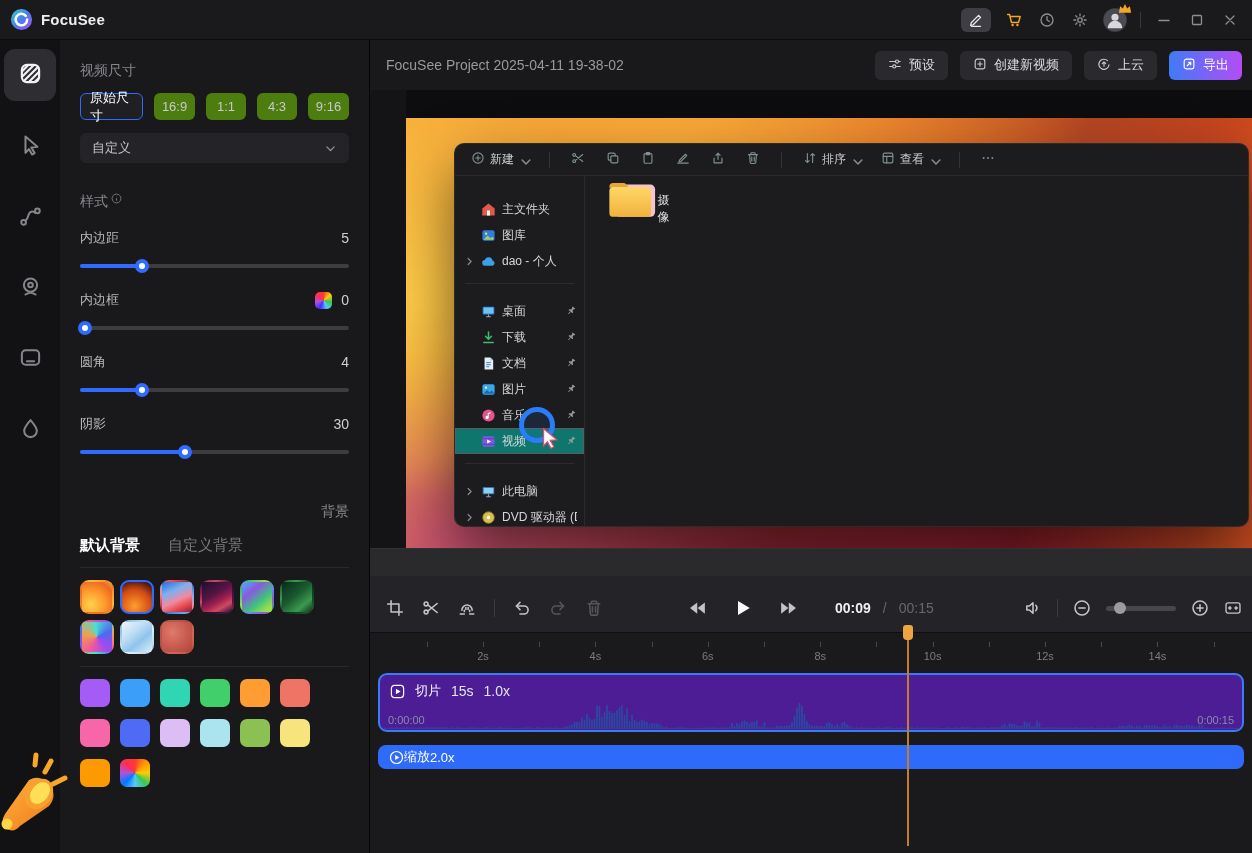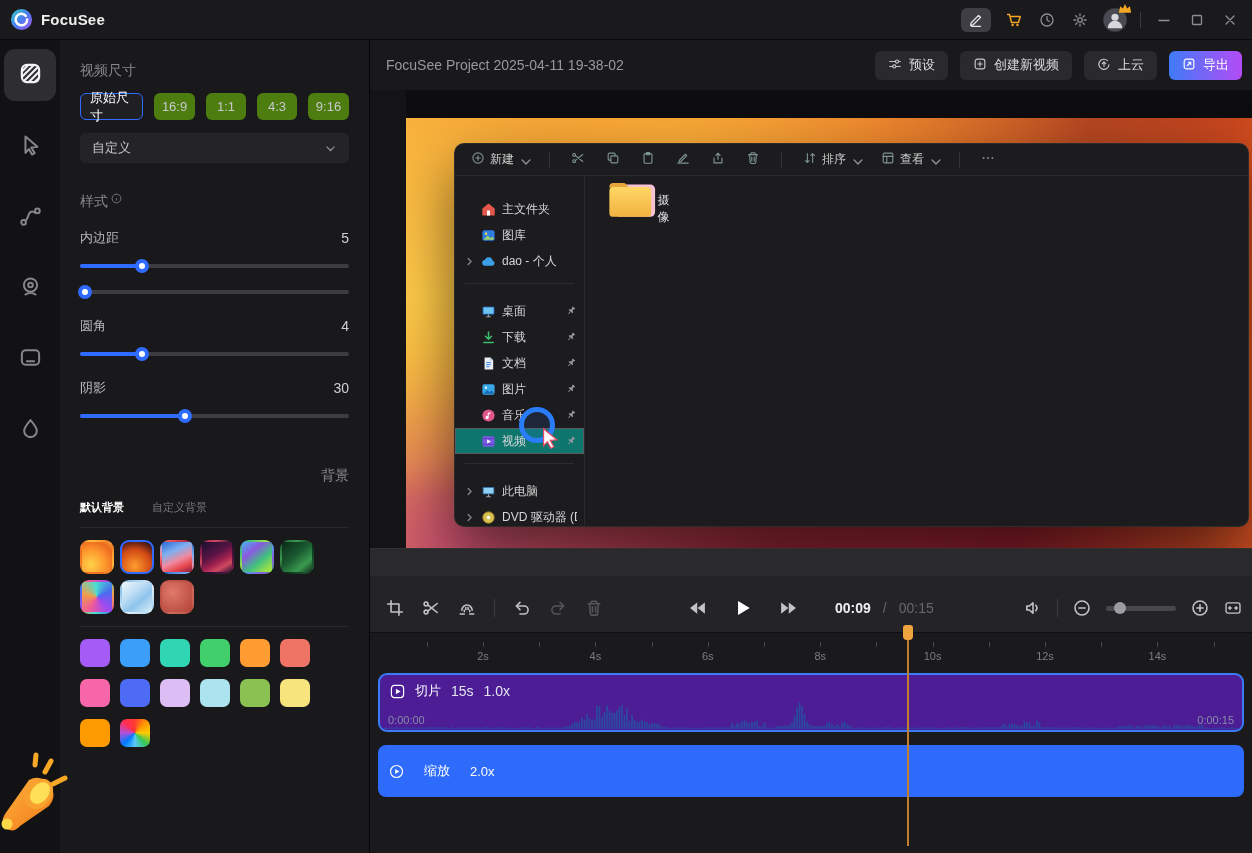--- a/index.html
+++ b/index.html
@@ -49,21 +49,21 @@
   .sl-right { display:flex; align-items:center; gap:9px; }
   .sl-value { font-size:14px; color:#cfcfd4; }
   .color-wheel { width:17px; height:17px; border-radius:5px; cursor:pointer;
     background:conic-gradient(#ff3b30,#ffcc00,#34c759,#5ac8fa,#3b30ff,#af52de,#ff2d55,#ff3b30); }
   .sl-track { margin-top:12px; position:relative; height:14px; cursor:pointer; }
   .sl-track .rail-line { position:absolute; left:0; right:0; top:5px; height:4px; border-radius:2px; background:#3c3c41; }
   .sl-track .fill { position:absolute; left:0; top:5px; height:4px; border-radius:2px; background:#2f6bff; }
   .sl-track .thumb { position:absolute; top:0; width:14px; height:14px; border-radius:50%; background:#fff;
     border:4px solid #2f6bff; margin-left:-7px; }
   .bg-tabs { margin-top:15px; display:flex; gap:28px; }
-  .bg-tab { font-size:11px; color:#77777c; cursor:pointer; }
+  .bg-tab { font-size:15px; color:#77777c; cursor:pointer; }
   .bg-tab.active { color:#fff; font-weight:bold; }
   .p-div { margin-top:12px; height:1px; background:#2a2a2d; }
   .wall-grid { margin-top:12px; display:flex; flex-wrap:wrap; gap:6px 6px; }
   .wall-tile { width:34px; height:34px; border-radius:9px; border:2px solid transparent; cursor:pointer; }
   .wall-tile.selected { border-color:#2f6bff; }
   .swatch-grid { margin-top:12px; display:flex; flex-wrap:wrap; gap:12px 10px; }
   .swatch { width:30px; height:28px; border-radius:7px; cursor:pointer; }
 
   
   .main { position:absolute; left:370px; top:40px; right:0; bottom:0; }
@@ -138,22 +138,22 @@
   .tick-label { position:absolute; top:17px; transform:translateX(-50%); font-size:11px; color:#7c7c82; }
   .clip-track { position:absolute; left:8px; top:40px; width:866px; height:59px; border-radius:9px;
     background:#4c1d95; border:2px solid #3a7bf8; overflow:hidden; cursor:pointer; }
   .clip-head { position:absolute; left:10px; top:7px; display:flex; align-items:center; gap:10px; z-index:2; }
   .clip-head .ch-icon { width:15px; height:15px; color:#fff; display:inline-flex; }
   .clip-head .ch-name { font-size:13px; color:#fbfbfd; }
   .clip-head .ch-meta { font-size:14px; color:#e2e4f0; }
   .wave { position:absolute; left:0; right:0; bottom:1px; height:34px; }
   .t-start { position:absolute; left:8px; bottom:4px; font-size:11px; color:#878ca8; z-index:2; }
   .t-end { position:absolute; right:8px; bottom:4px; font-size:11px; color:#878ca8; z-index:2; }
-  .zoom-track { position:absolute; left:8px; top:112px; width:866px; height:52px; border-radius:8px;
-    background:#2e6bfb; display:flex; align-items:center; gap:20px; padding-left:11px; cursor:pointer; }
+  .zoom-track { position:absolute; left:8px; top:112px; width:866px; height:24px; border-radius:8px;
+    background:#2e6bfb; display:flex; align-items:center; gap:0; padding-left:11px; cursor:pointer; }
   .zoom-track .zt-icon { width:15px; height:15px; color:#fff; display:inline-flex; }
   .zoom-track .zt-name, .zoom-track .zt-val { font-size:13px; color:#fff; }
   .playhead-line { position:absolute; top:7px; width:2px; height:206px; background:#c07e2e; z-index:5; }
   .playhead-cap { position:absolute; top:-8px; width:10px; height:15px; border-radius:3px 3px 4px 4px; background:#f0a43f; z-index:6; cursor:grab; }
 
   .megaphone { position:absolute; left:-3px; top:748px; width:72px; height:98px; z-index:50; }
 </style>
 </head>
 <body>
 
@@ -298,20 +298,27 @@
         <div class="sl-head">
           <span class="sl-label">内边距</span>
           <span class="sl-right">
             <span class="sl-value">5</span>
           </span>
         </div>
         <div class="sl-track">
           <div class="rail-line"></div>
           <div class="fill" style="width:23%"></div>
           <div class="thumb" style="left:23%"></div>
+        </div>
+        <div class="sl-head">
+          <span class="sl-label">内边框</span>
+          <span class="sl-right">
+            <span class="color-wheel"></span>
+            <span class="sl-value">0</span>
+          </span>
         </div>
         <div class="sl-track">
           <div class="rail-line"></div>
           <div class="fill" style="width:2%"></div>
           <div class="thumb" style="left:2%"></div>
         </div>
         <div class="sl-head">
           <span class="sl-label">圆角</span>
           <span class="sl-right">
             <span class="sl-value">4</span>

